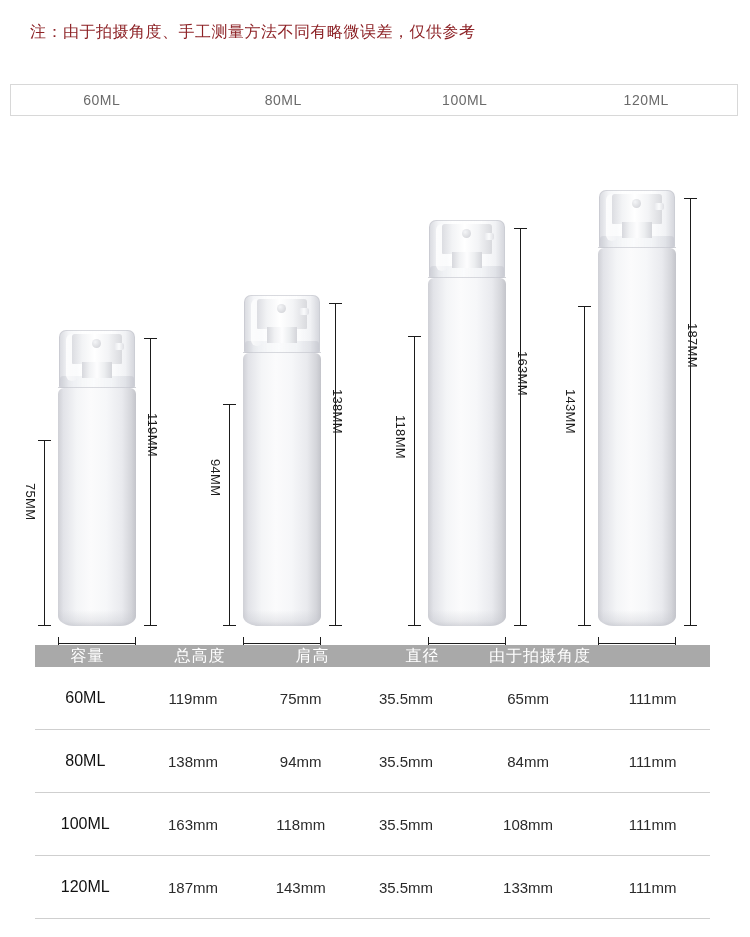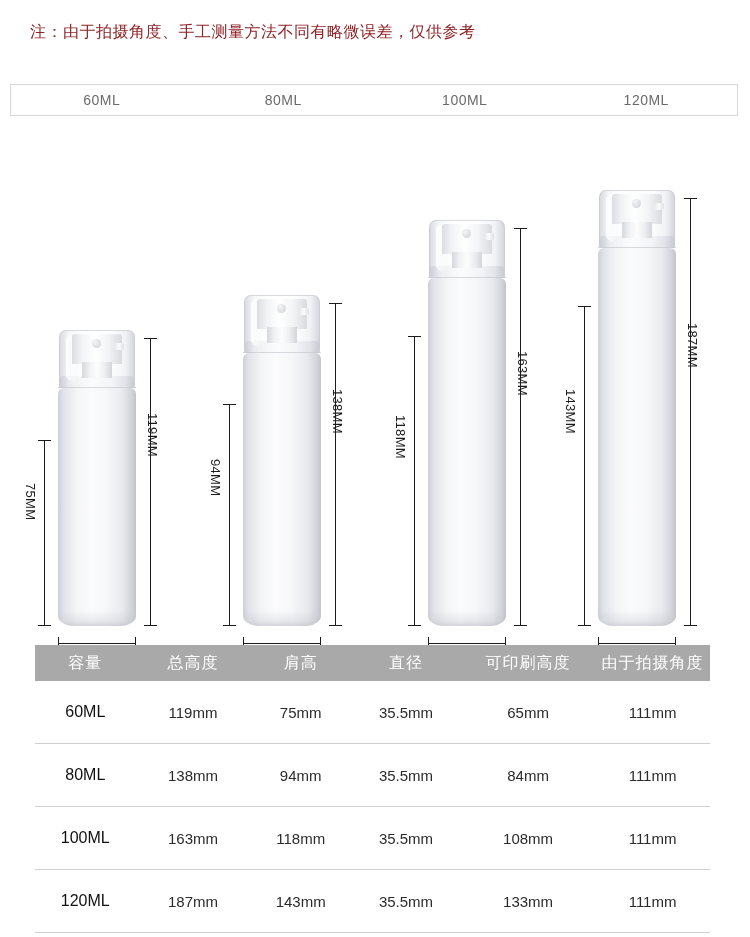--- a/index.html
+++ b/index.html
@@ -103,21 +103,21 @@
     position:absolute;font-size:13px;color:#1b1b1b;white-space:nowrap;
     transform:rotate(90deg);transform-origin:left top;letter-spacing:.3px;
   }
   .dim-label-h{
     position:absolute;font-size:13px;color:#1b1b1b;white-space:nowrap;letter-spacing:.3px;
   }
 
   
   .table{position:absolute;left:35px;top:645px;width:675px;}
   .thead{
-    display:flex;background:#a9a9a9;height:36px;align-items:center;
+    display:flex;background:#a9a9a9;height:22px;align-items:center;
   }
   .thead .th{
     font-size:16px;color:#fff;text-align:center;letter-spacing:1px;
   }
   .trow{
     display:flex;height:62px;align-items:center;border-bottom:1px solid #cfcfcf;
   }
   .trow .td{font-size:15px;color:#2b2b2b;text-align:center;}
   .c0{width:105px;}.c1{width:120px;}.c2{width:105px;}
   .c3{width:115px;}.c4{width:140px;}.c5{width:120px;}
@@ -225,21 +225,20 @@
   </div>
 
 </div>
 
 <div class="table">
   <div class="thead">
     <div class="th c0">容量</div>
     <div class="th c1">总高度</div>
     <div class="th c2">肩高</div>
     <div class="th c3">直径</div>
-    <div class="th c4">可印刷高度</div>
     <div class="th c5">由于拍摄角度</div>
   </div>
 
   <div class="trow">
     <div class="td c0">60ML</div>
     <div class="td c1">119mm</div>
     <div class="td c2">75mm</div>
     <div class="td c3">35.5mm</div>
     <div class="td c4">65mm</div>
     <div class="td c5">111mm</div>

